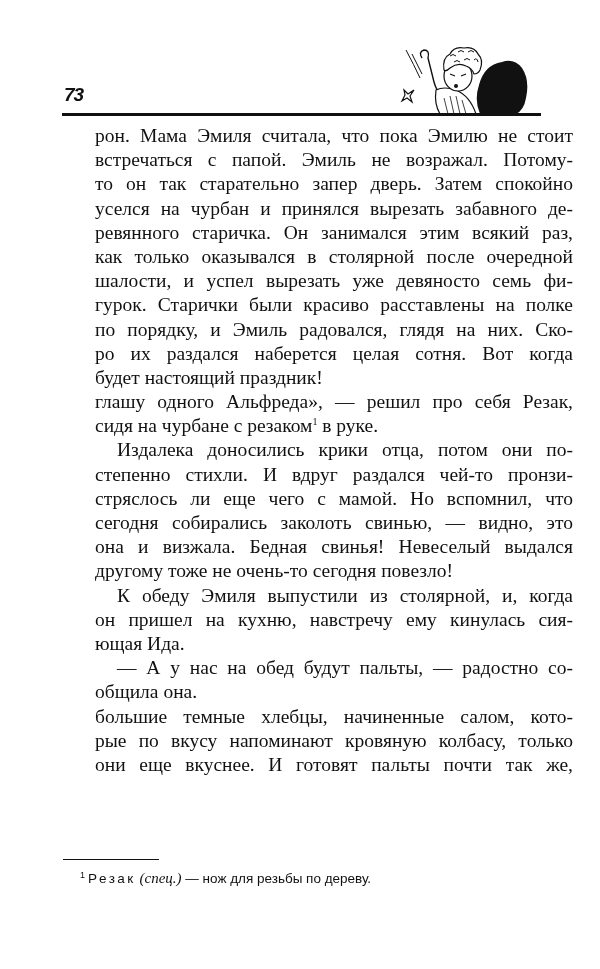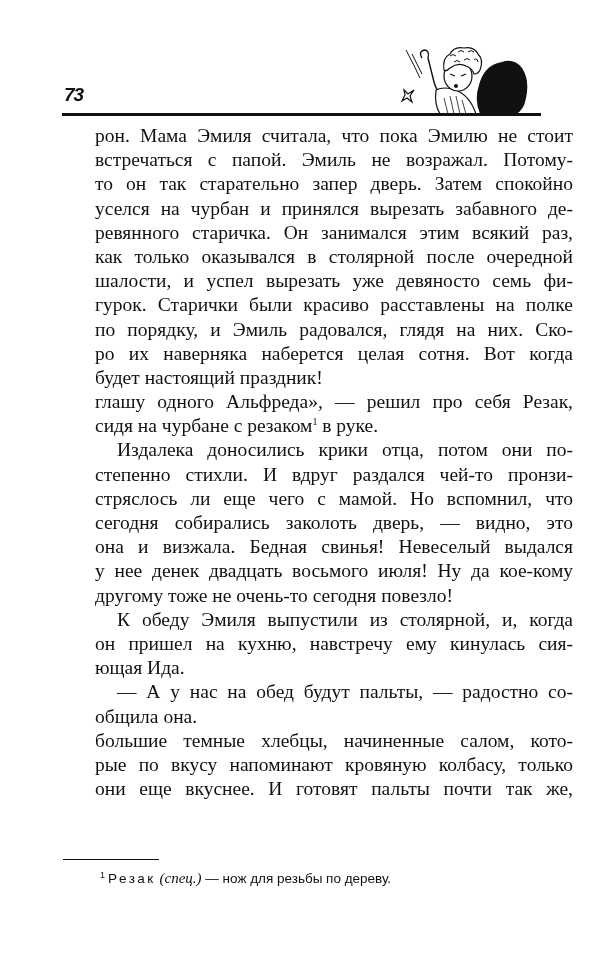--- a/index.html
+++ b/index.html
@@ -7,21 +7,21 @@
   .header { position: absolute; left: 62px; top: 0; width: 479px; height: 92px; }
   .page-num { position: absolute; left: 2px; top: 84px; font-family: "Liberation Sans", sans-serif; font-style: italic; font-weight: bold; font-size: 19px; letter-spacing: -1px; color: #111; }
   .rule { position: absolute; left: 0; top: 113px; width: 479px; height: 3px; background: #111; }
   .illus { position: absolute; left: 322px; top: 40px; width: 160px; height: 75px; }
   .body-text { position: absolute; left: 63px; top: 124px; width: 478px; font-family: "Liberation Serif", serif; font-size: 19.5px; line-height: 24.2px; color: #111; margin-left: 32px; }
   .line { display: block; white-space: nowrap; text-align: justify; text-align-last: justify; height: 24.2px; }
   .line.last { text-align-last: left; }
   .line.indent { padding-left: 22px; }
   sup { font-size: 10px; line-height: 0; vertical-align: 7px; }
   .fn-rule { position: absolute; left: 63px; top: 859px; width: 96px; height: 1px; background: #111; }
-  .footnote { position: absolute; left: 100px; top: 870px; font-family: "Liberation Sans", sans-serif; font-size: 13.5px; color: #111; white-space: nowrap; }
+  .footnote { position: absolute; left: 80px; top: 870px; font-family: "Liberation Sans", sans-serif; font-size: 13.5px; color: #111; white-space: nowrap; }
   .footnote .term { letter-spacing: 2.5px; }
   .footnote .note { font-family: "Liberation Serif", serif; font-style: italic; font-size: 15px; }
   .footnote sup { font-size: 9px; vertical-align: 5px; margin-right: 3px; }
 </style>
 </head>
 <body>
 
 <div class="header">
   <div class="page-num">73</div>
   <svg class="illus" viewBox="0 0 160 75">
@@ -52,30 +52,29 @@
 <div class="body-text">
   <span class="line">рон. Мама Эмиля считала, что пока Эмилю не стоит</span>
   <span class="line">встречаться с папой. Эмиль не возражал. Потому-</span>
   <span class="line">то он так старательно запер дверь. Затем спокойно</span>
   <span class="line">уселся на чурбан и принялся вырезать забавного де-</span>
   <span class="line">ревянного старичка. Он занимался этим всякий раз,</span>
   <span class="line">как только оказывался в столярной после очередной</span>
   <span class="line">шалости, и успел вырезать уже девяносто семь фи-</span>
   <span class="line">гурок. Старички были красиво расставлены на полке</span>
   <span class="line">по порядку, и Эмиль радовался, глядя на них. Ско-</span>
-  <span class="line">ро их наверняка наберется целая сотня. Вот когда</span>
+  <span class="line">ро их раздался наберется целая сотня. Вот когда</span>
   <span class="line last">будет настоящий праздник!</span>
   <span class="line">глашу одного Альфреда», — решил про себя Резак,</span>
   <span class="line last"><span>сидя на чурбане с резаком</span><sup>1</sup><span> в руке.</span></span>
   <span class="line indent">Издалека доносились крики отца, потом они по-</span>
   <span class="line">степенно стихли. И вдруг раздался чей-то пронзи-</span>
   <span class="line">стряслось ли еще чего с мамой. Но вспомнил, что</span>
-  <span class="line">сегодня собирались заколоть дверь, — видно, это</span>
+  <span class="line">сегодня собирались заколоть свинью, — видно, это</span>
   <span class="line">она и визжала. Бедная свинья! Невеселый выдался</span>
-  <span class="line">у нее денек двадцать восьмого июля! Ну да кое-кому</span>
   <span class="line last">другому тоже не очень-то сегодня повезло!</span>
   <span class="line indent">К обеду Эмиля выпустили из столярной, и, когда</span>
   <span class="line">он пришел на кухню, навстречу ему кинулась сия-</span>
   <span class="line last">ющая Ида.</span>
   <span class="line indent">— А у нас на обед будут пальты, — радостно со-</span>
   <span class="line last">общила она.</span>
   <span class="line">большие темные хлебцы, начиненные салом, кото-</span>
   <span class="line">рые по вкусу напоминают кровяную колбасу, только</span>
   <span class="line">они еще вкуснее. И готовят пальты почти так же,</span>
 </div>

